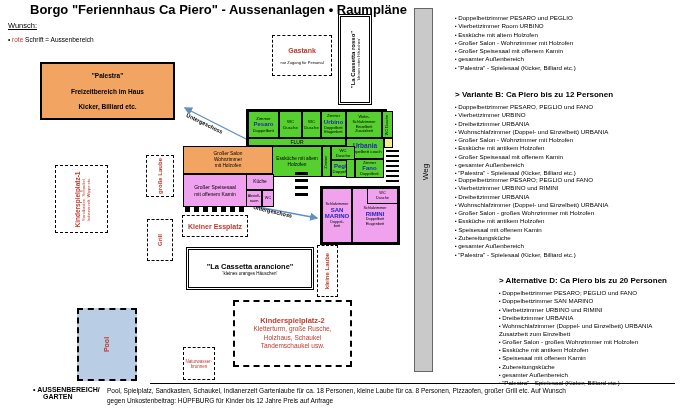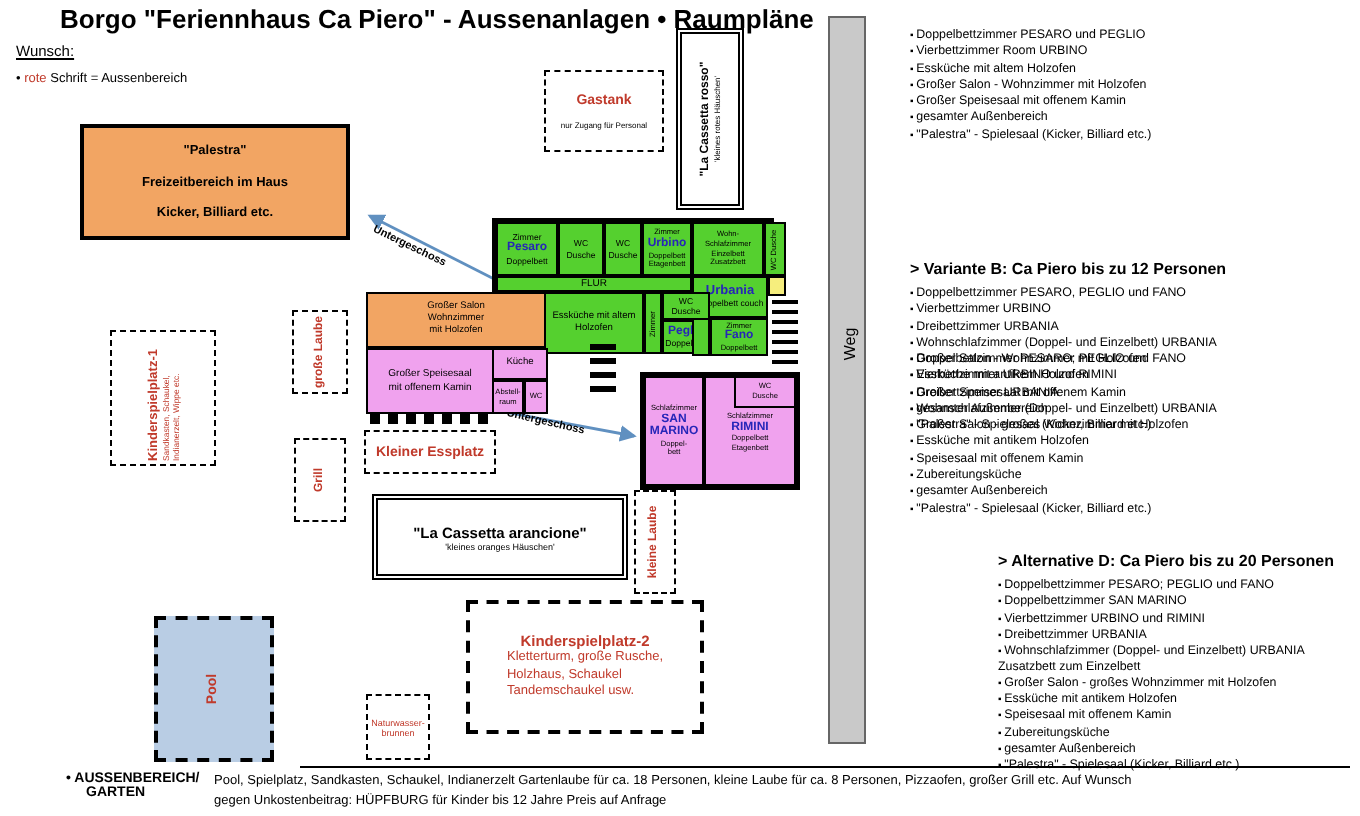--- a/index.html
+++ b/index.html
@@ -7,21 +7,21 @@
          font-family:"Liberation Sans",sans-serif;color:#000;}
   .abs{position:absolute;}
   .wall{position:absolute;background:#000;}
   .room{position:absolute;border:1px solid #000;box-sizing:border-box;display:flex;
         flex-direction:column;align-items:center;justify-content:center;text-align:center;overflow:hidden;}
   .green{background:#55d02f;} .pink{background:#f0a2ee;} .orange{background:#f2a563;}
   .rs{font-size:4.3px;line-height:1.25;} .rs2{font-size:3.8px;line-height:1.2;}
   .rn{font-size:6px;font-weight:bold;color:#2626b8;line-height:1.1;}
   .vtxt{transform:rotate(-90deg);white-space:nowrap;}
   .dash{position:absolute;border:1.5px dashed #000;box-sizing:border-box;display:flex;
-        flex-direction:column;align-items:center;justify-content:center;text-align:left;background:#fff;}
+        flex-direction:column;align-items:center;justify-content:center;text-align:center;background:#fff;}
   .red{color:#c03a2b;}
   .solidbox{position:absolute;border:3px double #000;box-sizing:border-box;display:flex;
         flex-direction:column;align-items:center;justify-content:center;text-align:center;background:#fff;}
   .variant{position:absolute;left:455px;width:222px;}
   .vh{font-size:8px;font-weight:bold;margin-bottom:4px;white-space:nowrap;}
   .vlist .li{font-size:6.2px;line-height:7.3px;white-space:pre-line;}
   .vlist .li::before{content:"▪ ";font-size:5px;}
   .bar{position:absolute;background:#000;}
   .sq{position:absolute;width:5px;height:5px;background:#000;}
   .ug{position:absolute;font-size:5.5px;font-weight:bold;white-space:nowrap;}
@@ -240,21 +240,21 @@
     <div class="vlist">
         <div class="li">Doppelbettzimmer PESARO und PEGLIO</div>
         <div class="li">Vierbettzimmer Room URBINO</div>
         <div class="li">Essküche mit altem Holzofen</div>
         <div class="li">Großer Salon - Wohnzimmer mit Holzofen</div>
         <div class="li">Großer Speisesaal mit offenem Kamin</div>
         <div class="li">gesamter Außenbereich</div>
         <div class="li">"Palestra" - Spielesaal (Kicker, Billiard etc.)</div>
       </div>
   </div>
-  <div class="variant" style="top:90px;margin-top:40px;">
+  <div class="variant" style="top:90px;">
     <div class="vh">&gt; Variante B: Ca Piero bis zu 12 Personen</div>
     <div class="vlist">
         <div class="li">Doppelbettzimmer PESARO, PEGLIO und FANO</div>
         <div class="li">Vierbettzimmer URBINO</div>
         <div class="li">Dreibettzimmer URBANIA</div>
         <div class="li">Wohnschlafzimmer (Doppel- und Einzelbett) URBANIA</div>
         <div class="li">Großer Salon - Wohnzimmer mit Holzofen</div>
         <div class="li">Essküche mit antikem Holzofen</div>
         <div class="li">Großer Speisesaal mit offenem Kamin</div>
         <div class="li">gesamter Außenbereich</div>

